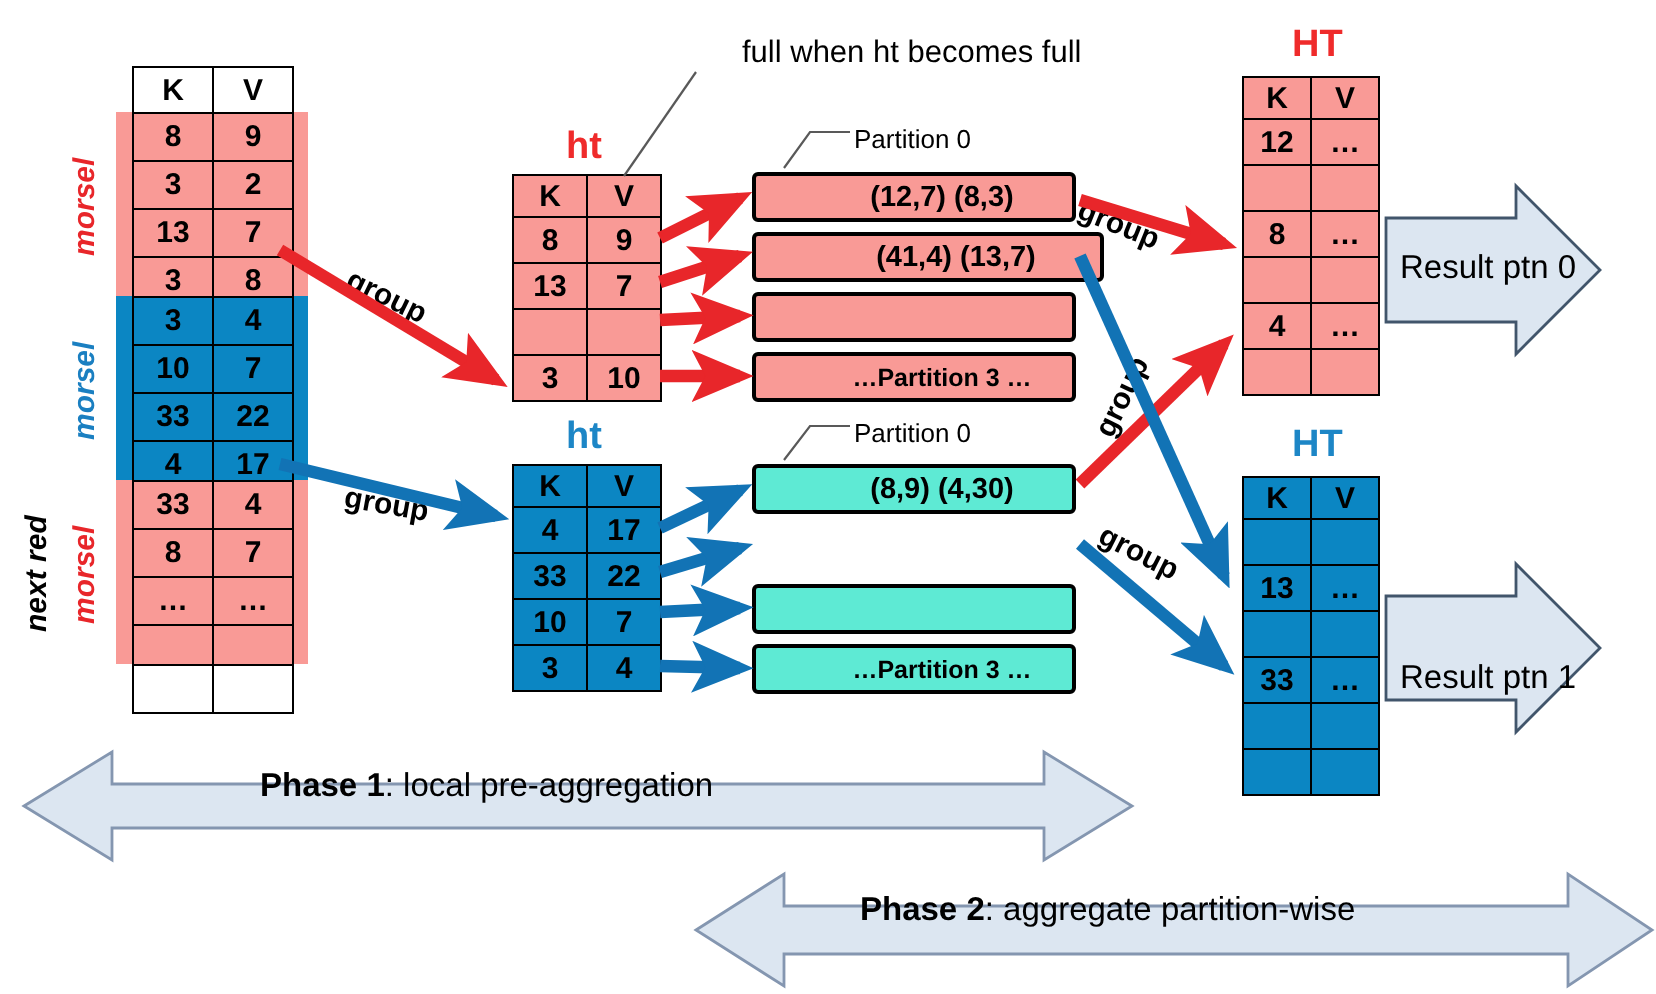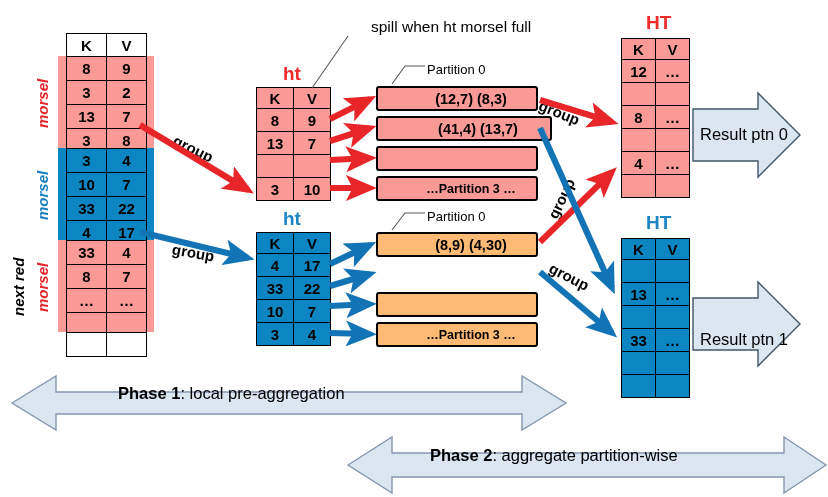--- a/index.html
+++ b/index.html
@@ -29,21 +29,21 @@
 
   .ht-title{position:absolute;font-size:19px;font-weight:600;}
   .ht-title.red{color:#ef2b2b;}
   .ht-title.blue{color:#1d86c6;}
 
   
   .pbar{position:absolute;border:2.6px solid #000;display:flex;align-items:center;
         justify-content:center;font-size:14.5px;font-weight:600;color:#000;
         border-radius:3px;box-sizing:border-box;padding-left:28px;}
   .pbar.red{background:#f99a96;}
-  .pbar.blue{background:#fdba74;}
+  .pbar.blue{background:#5eead4;}
 
   .note{position:absolute;font-size:15.5px;color:#000;white-space:nowrap;}
   .note.small{font-size:13px;}
 
   .arrowlabel{position:absolute;font-size:15px;font-weight:600;color:#000;white-space:nowrap;}
   .phase-text{position:absolute;font-size:16.5px;color:#000;white-space:nowrap;}
   .phase-text b{font-weight:700;}
 
   .res-text{position:absolute;font-size:16.5px;color:#000;white-space:nowrap;}
 
@@ -284,21 +284,21 @@
       <td style="width:33px;height:22px;"></td>
       <td style="width:33px;height:22px;"></td>
     </tr>
     <tr>
       <td style="width:33px;height:22px;"></td>
       <td style="width:33px;height:22px;"></td>
     </tr>
   </tbody>
     </table>
 
-  <div class="note" style="left:371px;top:18px;">spill when ht morsel full</div>
+  <div class="note" style="left:371px;top:18px;">full when ht becomes full</div>
 
   <div class="arrowlabel" style="left:172px;top:140px;transform:rotate(26deg);">group</div>
   <div class="arrowlabel" style="left:172px;top:244px;transform:rotate(10deg);">group</div>
   <div class="arrowlabel" style="left:538px;top:104px;transform:rotate(22deg);">group</div>
   <div class="arrowlabel" style="left:540px;top:190px;transform:rotate(-64deg);">group</div>
   <div class="arrowlabel" style="left:548px;top:268px;transform:rotate(27deg);">group</div>
 
   <svg class="ov" viewBox="0 0 828 497">
     <defs>
       <marker id="ar-red" markerWidth="5" markerHeight="4.2" refX="3.9" refY="2.1" orient="auto" markerUnits="strokeWidth">
@@ -362,21 +362,21 @@
 
     <g fill="#dce6f1" stroke="#8496b0" stroke-width="1.4">
       <path d="M12,403 L56,376 L56,392 L522,392 L522,376 L566,403 L522,430 L522,414 L56,414 L56,430 Z"></path>
     </g>
 
     <g fill="#dce6f1" stroke="#8496b0" stroke-width="1.4">
       <path d="M348,465 L392,437 L392,453 L784,453 L784,437 L826,465 L784,493 L784,477 L392,477 L392,493 Z"></path>
     </g>
   </svg>
 
-  <div class="phase-text" style="left:118px;top:384px;z-index:5;">
+  <div class="phase-text" style="left:130px;top:384px;z-index:5;">
     <b>Phase 1</b><span>: </span><span>local pre-aggregation</span>
   </div>
   <div class="phase-text" style="left:430px;top:446px;z-index:5;">
     <b>Phase 2</b><span>: </span><span>aggregate partition-wise</span>
   </div>
   <div class="res-text" style="left:700px;top:125px;z-index:5;">Result ptn 0</div>
   <div class="res-text" style="left:700px;top:330px;z-index:5;">Result ptn 1</div>
 
 </div>
 

